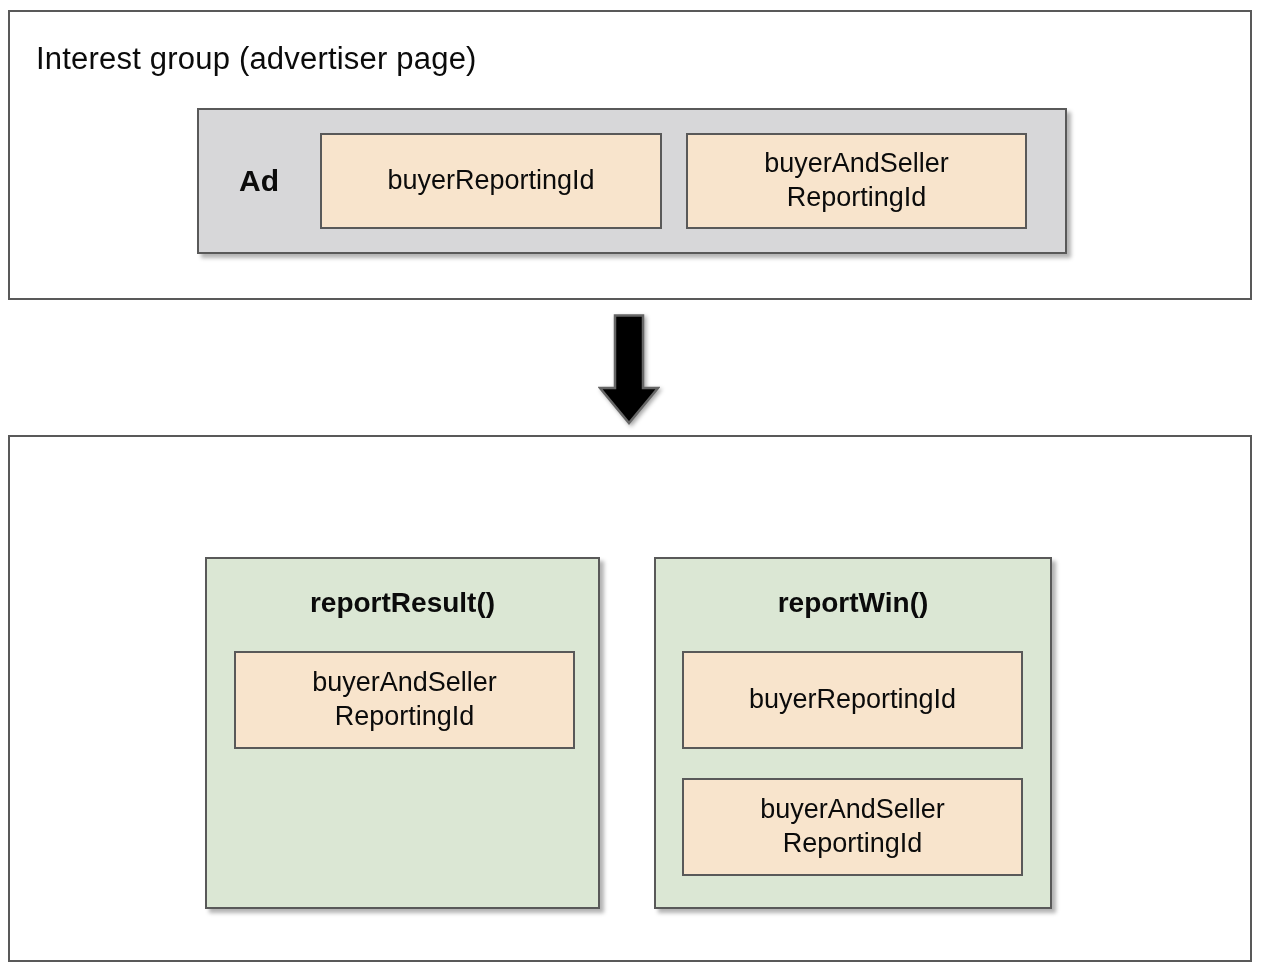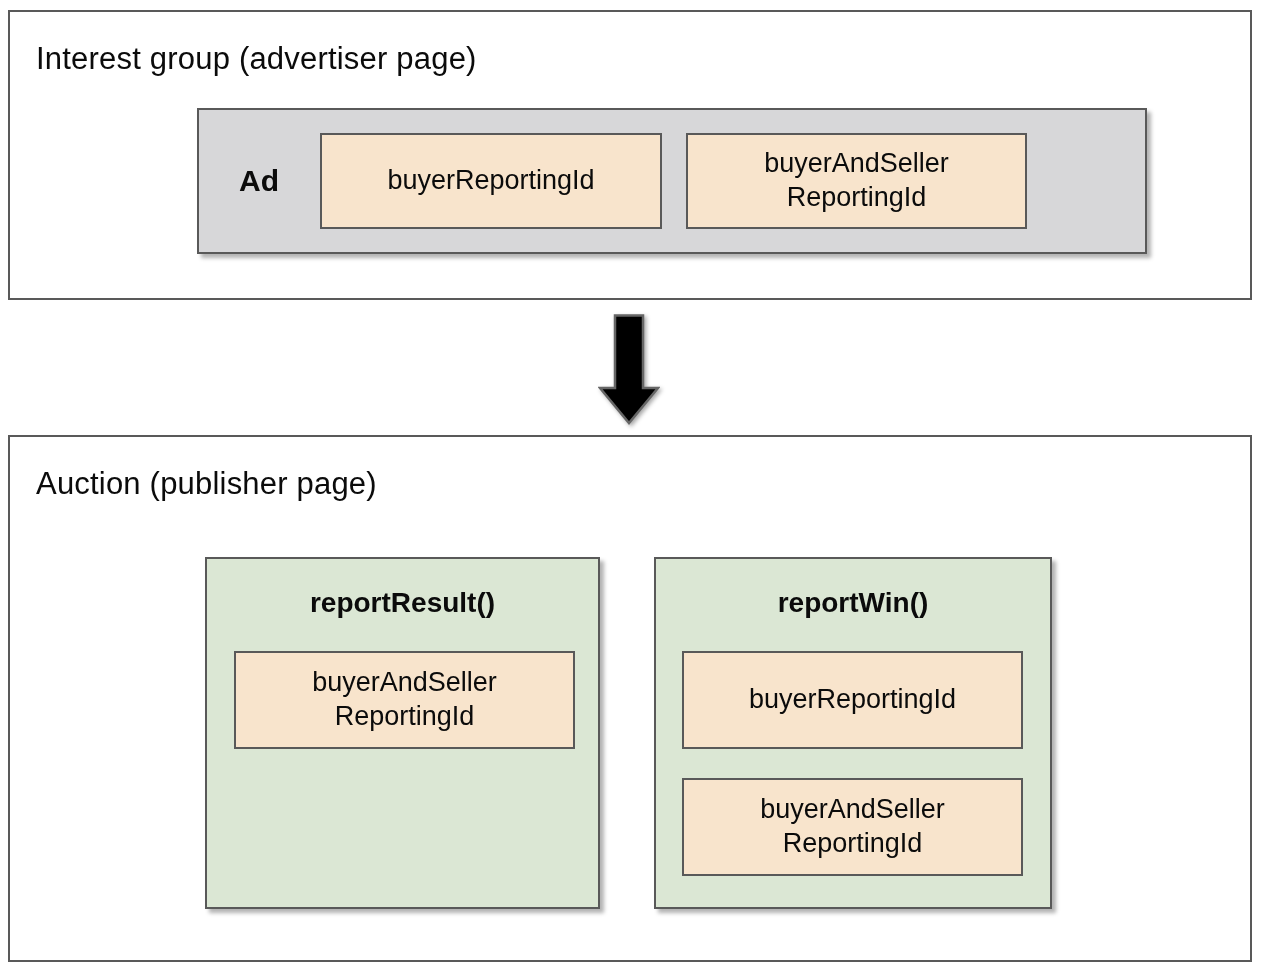--- a/index.html
+++ b/index.html
@@ -33,21 +33,21 @@
     font-weight: 400;
     color: #0b0b0b;
     letter-spacing: 0.2px;
     white-space: nowrap;
   }
   
   .ad-box {
     position: absolute;
     left: 187px;
     top: 96px;
-    width: 950px;
+    width: 870px;
     height: 146px;
     background: #d7d7d9;
     border: 2px solid #595959;
     box-shadow: 4px 4px 4px rgba(0,0,0,0.30);
   }
   .ad-label {
     position: absolute;
     left: 40px;
     top: 0;
     height: 100%;
@@ -124,21 +124,20 @@
     </div>
   </section>
 
   <div class="down-arrow">
     <svg width="62" height="111" viewBox="0 0 62 111" aria-hidden="true">
       <polygon points="17,1.5 45,1.5 45,74 60,74 31,109 2,74 17,74" fill="#000000" stroke="#666666" stroke-width="2.5" stroke-linejoin="miter"></polygon>
     </svg>
   </div>
 
   <section class="panel panel-bottom">
-    <h2 class="panel-title">Auction (publisher page)</h2>
 
     <div class="fn-box fn-box-left">
       <div class="fn-title">reportResult()</div>
       <div class="id-box id-box-1">buyerAndSeller
 ReportingId</div>
     </div>
 
     <div class="fn-box fn-box-right">
       <div class="fn-title">reportWin()</div>
       <div class="id-box id-box-1">buyerReportingId</div>

